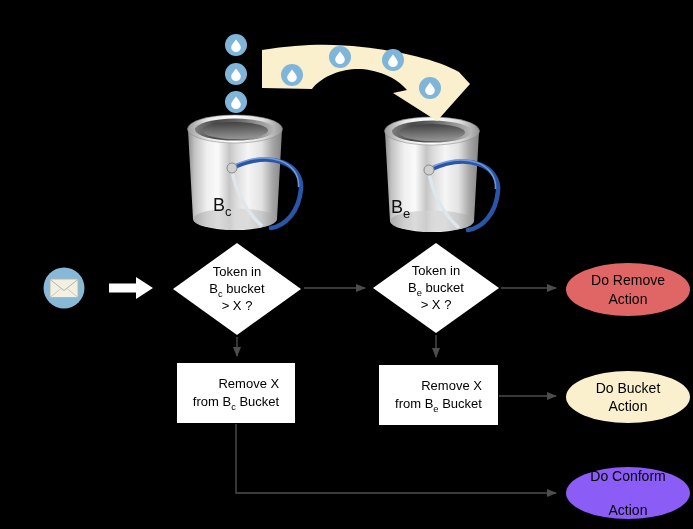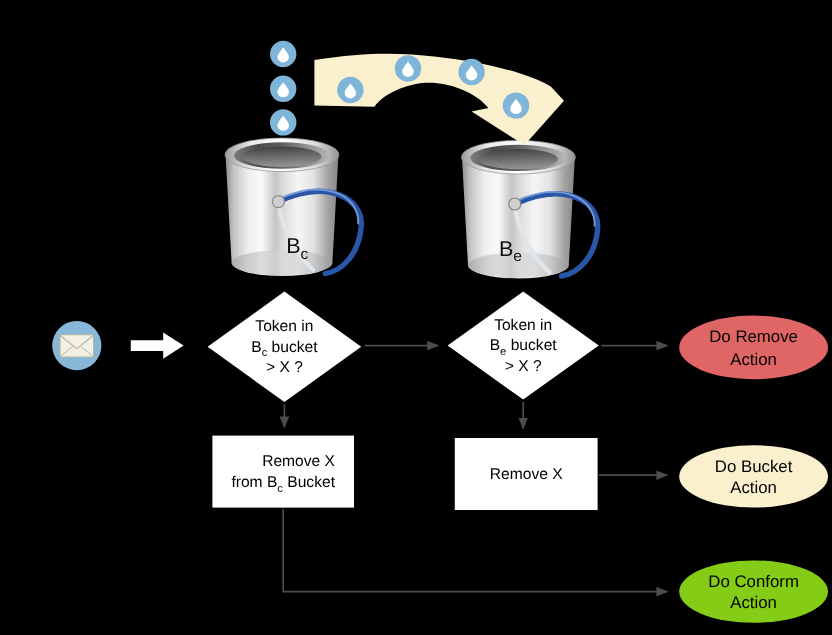--- a/index.html
+++ b/index.html
@@ -14,21 +14,21 @@
   .pbox{
     position:absolute;background:#fff;display:flex;align-items:center;justify-content:center;
     text-align:right;font-size:13px;line-height:1.35;color:#000;
   }
   .ellipse{
     position:absolute;border-radius:50%;display:flex;flex-direction:column;
     align-items:center;justify-content:center;text-align:center;
     font-size:14px;line-height:1.3;color:#000;
   }
   .bucket-label{
-    position:absolute;text-align:right;font-size:18px;color:#111;
+    position:absolute;text-align:left;font-size:18px;color:#111;
   }
   sub{font-size:0.72em;line-height:0;}
 </style>
 </head>
 <body>
 
 <div class="canvas">
 
   <svg class="layer" width="693" height="529" viewBox="0 0 693 529">
     <defs>
@@ -150,29 +150,30 @@
 
   <div class="pbox" style="left:177px;top:363px;width:118px;height:60px;">
     <div>
       <div>Remove X</div>
       <div><span>from B</span><sub>c</sub><span> Bucket</span></div>
     </div>
   </div>
   <div class="pbox" style="left:379px;top:365px;width:119px;height:60px;">
     <div>
       <div>Remove X</div>
+      <div><span>from B</span><sub>e</sub><span> Bucket</span></div>
     </div>
   </div>
 
   <div class="ellipse" style="left: 566px; top: 263px; width: 124px; height: 53px; background: rgb(224, 102, 102);">
     <div>Do Remove</div>
     <div>Action</div>
   </div>
   <div class="ellipse" style="left: 566px; top: 371px; width: 124px; height: 52px; background: rgb(250, 240, 206);">
     <div>Do Bucket</div>
     <div>Action</div>
   </div>
-  <div class="ellipse" style="left: 566px; top: 467px; width: 124px; height: 52px; background: #84cc16;">
+  <div class="ellipse" style="left: 566px; top: 467px; width: 124px; height: 52px; background: #8b5cf6; justify-content: space-between;">
     <div>Do Conform</div>
     <div>Action</div>
   </div>
 
 </div>
 
 </body></html>

